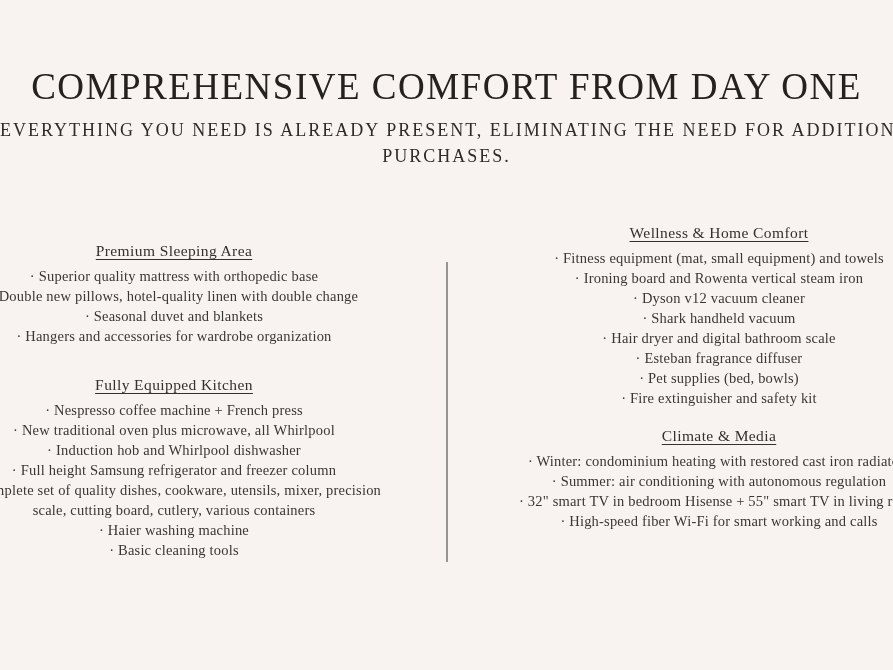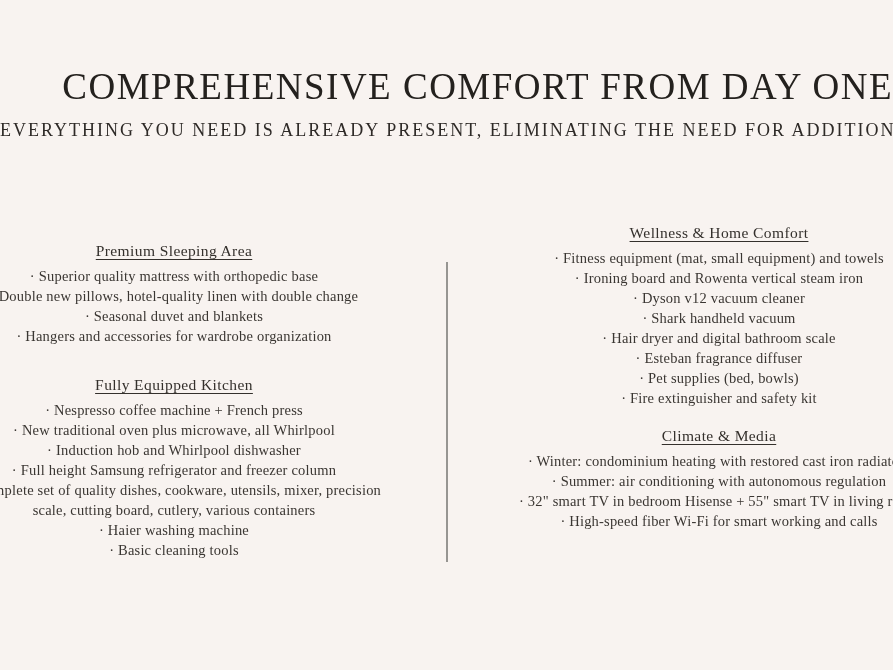--- a/index.html
+++ b/index.html
@@ -4,21 +4,21 @@
 <style>
   html, body { margin: 0; padding: 0; background: #e9e4e1; }
   .canvas {
     position: relative;
     width: 893px; height: 670px;
     background: var(--background, #f8f3f0);
     overflow: hidden;
     font-family: "Liberation Serif", serif;
     color: var(--text-color, #3a3632);
   }
-  .header { position: absolute; top: 64px; left: 0; width: 100%; text-align: right; }
+  .header { position: absolute; top: 64px; left: 0; width: 100%; text-align: center; }
   .title {
     margin: 0;
     font-size: 37px; font-weight: 400;
     letter-spacing: 1.5px; line-height: 46px;
     white-space: nowrap;
     color: var(--title-color, #24211e);
   }
   .subtitle { margin-top: 7px; }
   .subtitle-line {
     font-size: 18px; letter-spacing: 2px; line-height: 26px;
@@ -46,20 +46,21 @@
 </style>
 </head>
 <body>
 
 <div class="canvas">
 
   <div class="header">
     <h1 class="title">COMPREHENSIVE COMFORT FROM DAY ONE</h1>
     <div class="subtitle">
       <div class="subtitle-line">EVERYTHING YOU NEED IS ALREADY PRESENT, ELIMINATING THE NEED FOR ADDITIONAL</div>
+      <div class="subtitle-line">PURCHASES.</div>
     </div>
   </div>
 
   <div class="divider"></div>
 
   <div class="col col-left">
     <section class="group">
       <h2 class="group-heading">Premium Sleeping Area</h2>
       <ul class="items">
 

